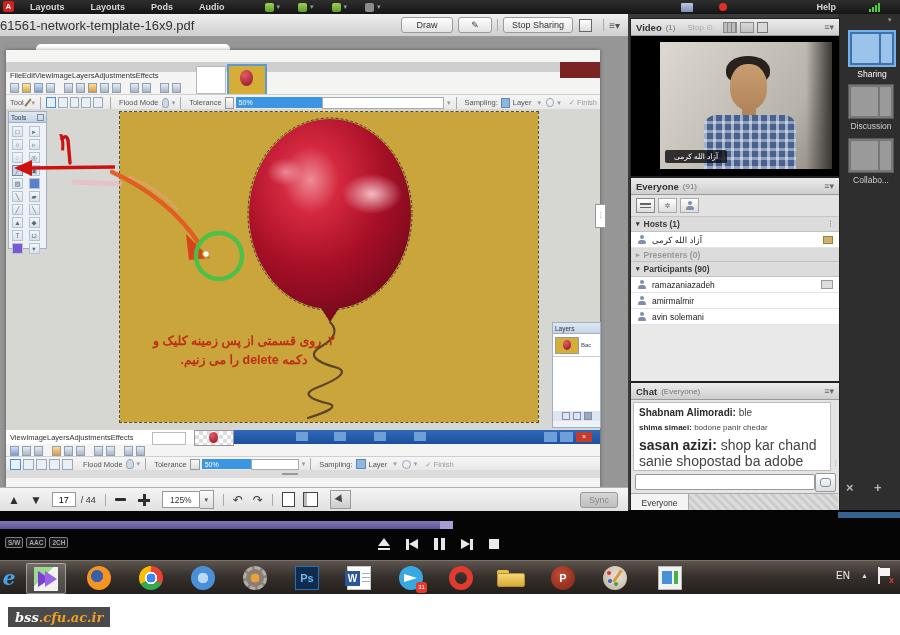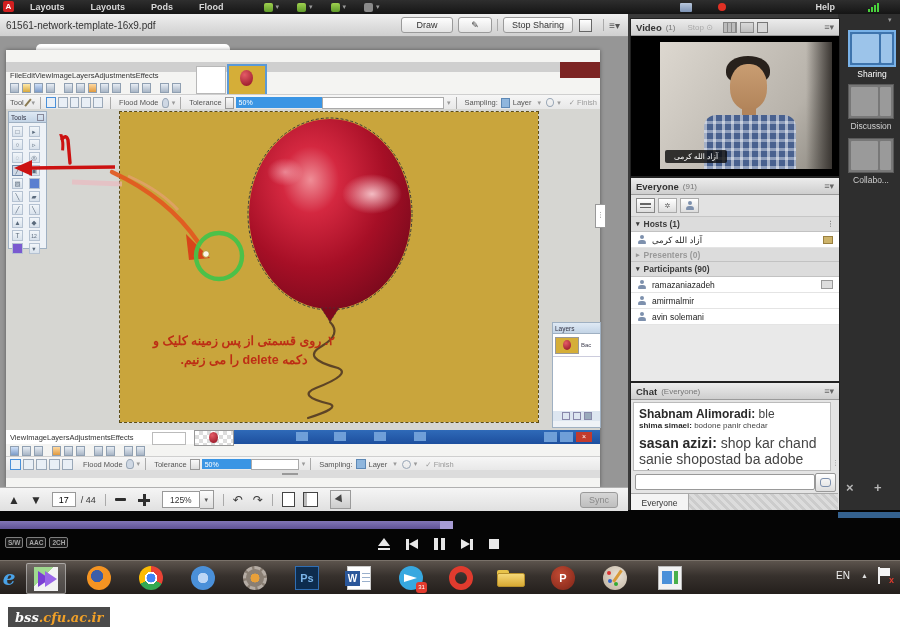--- a/index.html
+++ b/index.html
@@ -60,42 +60,42 @@
   .sq{background:#e8e8e8}
 </style>
 </head>
 <body class="nosel">
 
 <div id="topbar" class="a f">
   <div class="a" style="left:3px;top:1px;width:11px;height:11px;background:#d21f1f;border-radius:2px;color:#fff;font-size:8px;font-weight:bold;text-align:center;line-height:11px" title="Adobe">A</div>
   <span class="cmenu" style="margin-left:30px">Layouts</span>
   <span class="cmenu">Layouts</span>
   <span class="cmenu">Pods</span>
-  <span class="cmenu">Flood</span>
+  <span class="cmenu">Audio</span>
   <span class="gdot" style="margin-left:14px"></span>
     <span class="caret">▾</span>
   <span class="gdot" style="margin-left:18px"></span>
     <span class="caret">▾</span>
   <span class="gdot" style="margin-left:18px"></span>
     <span class="caret">▾</span>
   <span style="margin-left:18px;width:9px;height:9px;border-radius:2px;background:#8a8a8a"></span>
     <span class="caret">▾</span>
   <span style="margin-left:300px;width:12px;height:9px;background:linear-gradient(#b9c8dd,#7d93b5);border-radius:1px"></span>
   <span style="margin-left:26px;width:8px;height:8px;border-radius:50%;background:#e03024"></span>
   <span class="cmenu" style="margin-left:90px;margin-right:16px">Help</span>
   <span class="bars f" style="margin-left:16px;height:10px;align-items:flex-end">
     <span style="height:3px"></span>
       <span style="height:5px"></span>
       <span style="height:7px"></span>
       <span style="height:9px"></span>
   </span>
 </div>
 
 <div id="share-hdr" class="a f">
-  <span style="font-size:10px;color:#333;margin-left:6px">61561-network-template-16x9.pdf</span>
+  <span style="font-size:13px;color:#333;">61561-network-template-16x9.pdf</span>
   <span class="btn" style="margin-left:auto;width:34px">
       <span>Draw</span>
     </span>
   <span class="btn" style="margin-left:5px;width:16px">✎</span>
   <span class="sep"></span>
   <span class="btn">
       <span>Stop Sharing</span>
     </span>
   <span style="margin:0 6px;width:11px;height:11px;border:1px solid #666;background:linear-gradient(#fff,#ddd)"></span>
   <span class="sep"></span>
@@ -446,21 +446,21 @@
   </div>
 </div>
 
 <div class="a" style="left:630px;top:382px;width:208px;height:128px;z-index:10;border:1px solid #222;background:#e4e4e4">
   <div class="podhdr">
     <span class="podtitle">Chat</span>
     <span class="podcount">(Everyone)</span>
     <span class="podmenu">≡▾</span>
   </div>
   <div class="a" style="left:2px;top:19px;width:198px;height:69px;background:#fff;border:1px solid #bbb;overflow:hidden;padding:4px 5px;box-sizing:border-box">
-    <div style="font-size:12px;color:#444;">
+    <div style="font-size:10px;color:#444;margin-bottom:5px">
       <b style="color:#2a2a2a">Shabnam Alimoradi:</b>
       <span>ble</span>
     </div>
     <div style="font-size:8px;color:#444;margin-bottom:5px">
       <b style="color:#2a2a2a">shima simaei:</b>
       <span>bodone panir chedar</span>
     </div>
     <div style="font-size:14px;color:#444">
       <b style="color:#2a2a2a">sasan azizi:</b>
       <span>shop kar chand sanie shopostad ba adobe photo</span>

